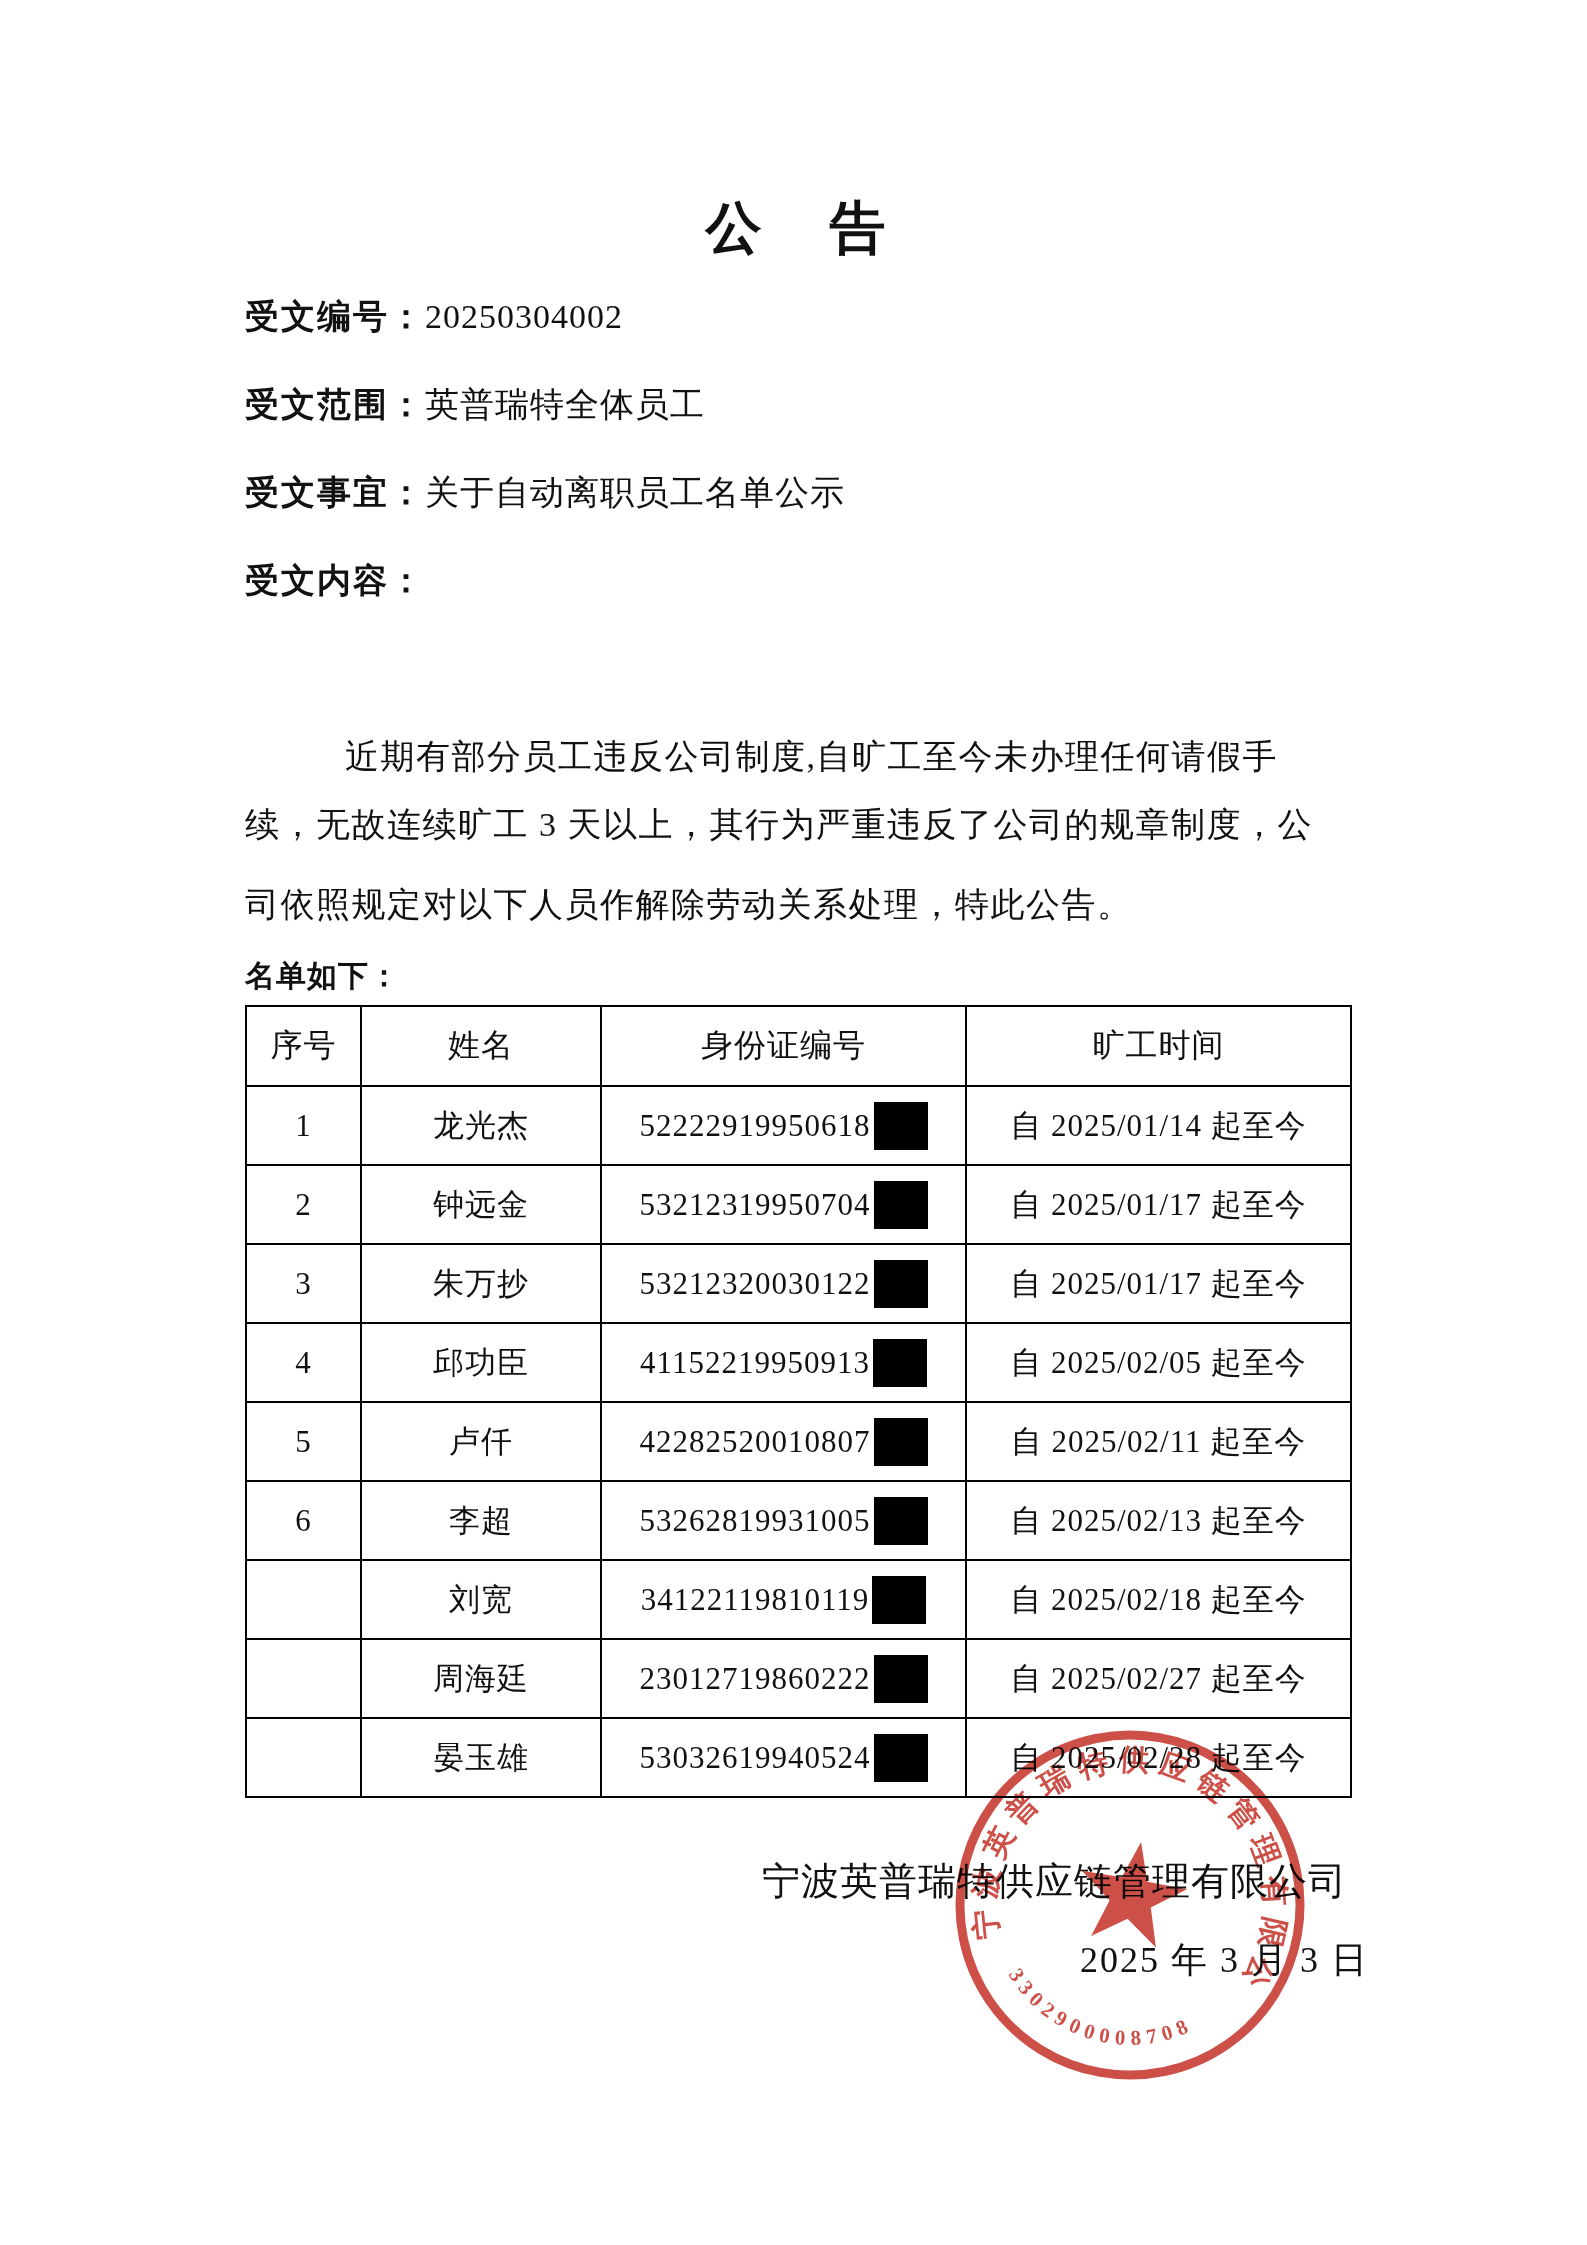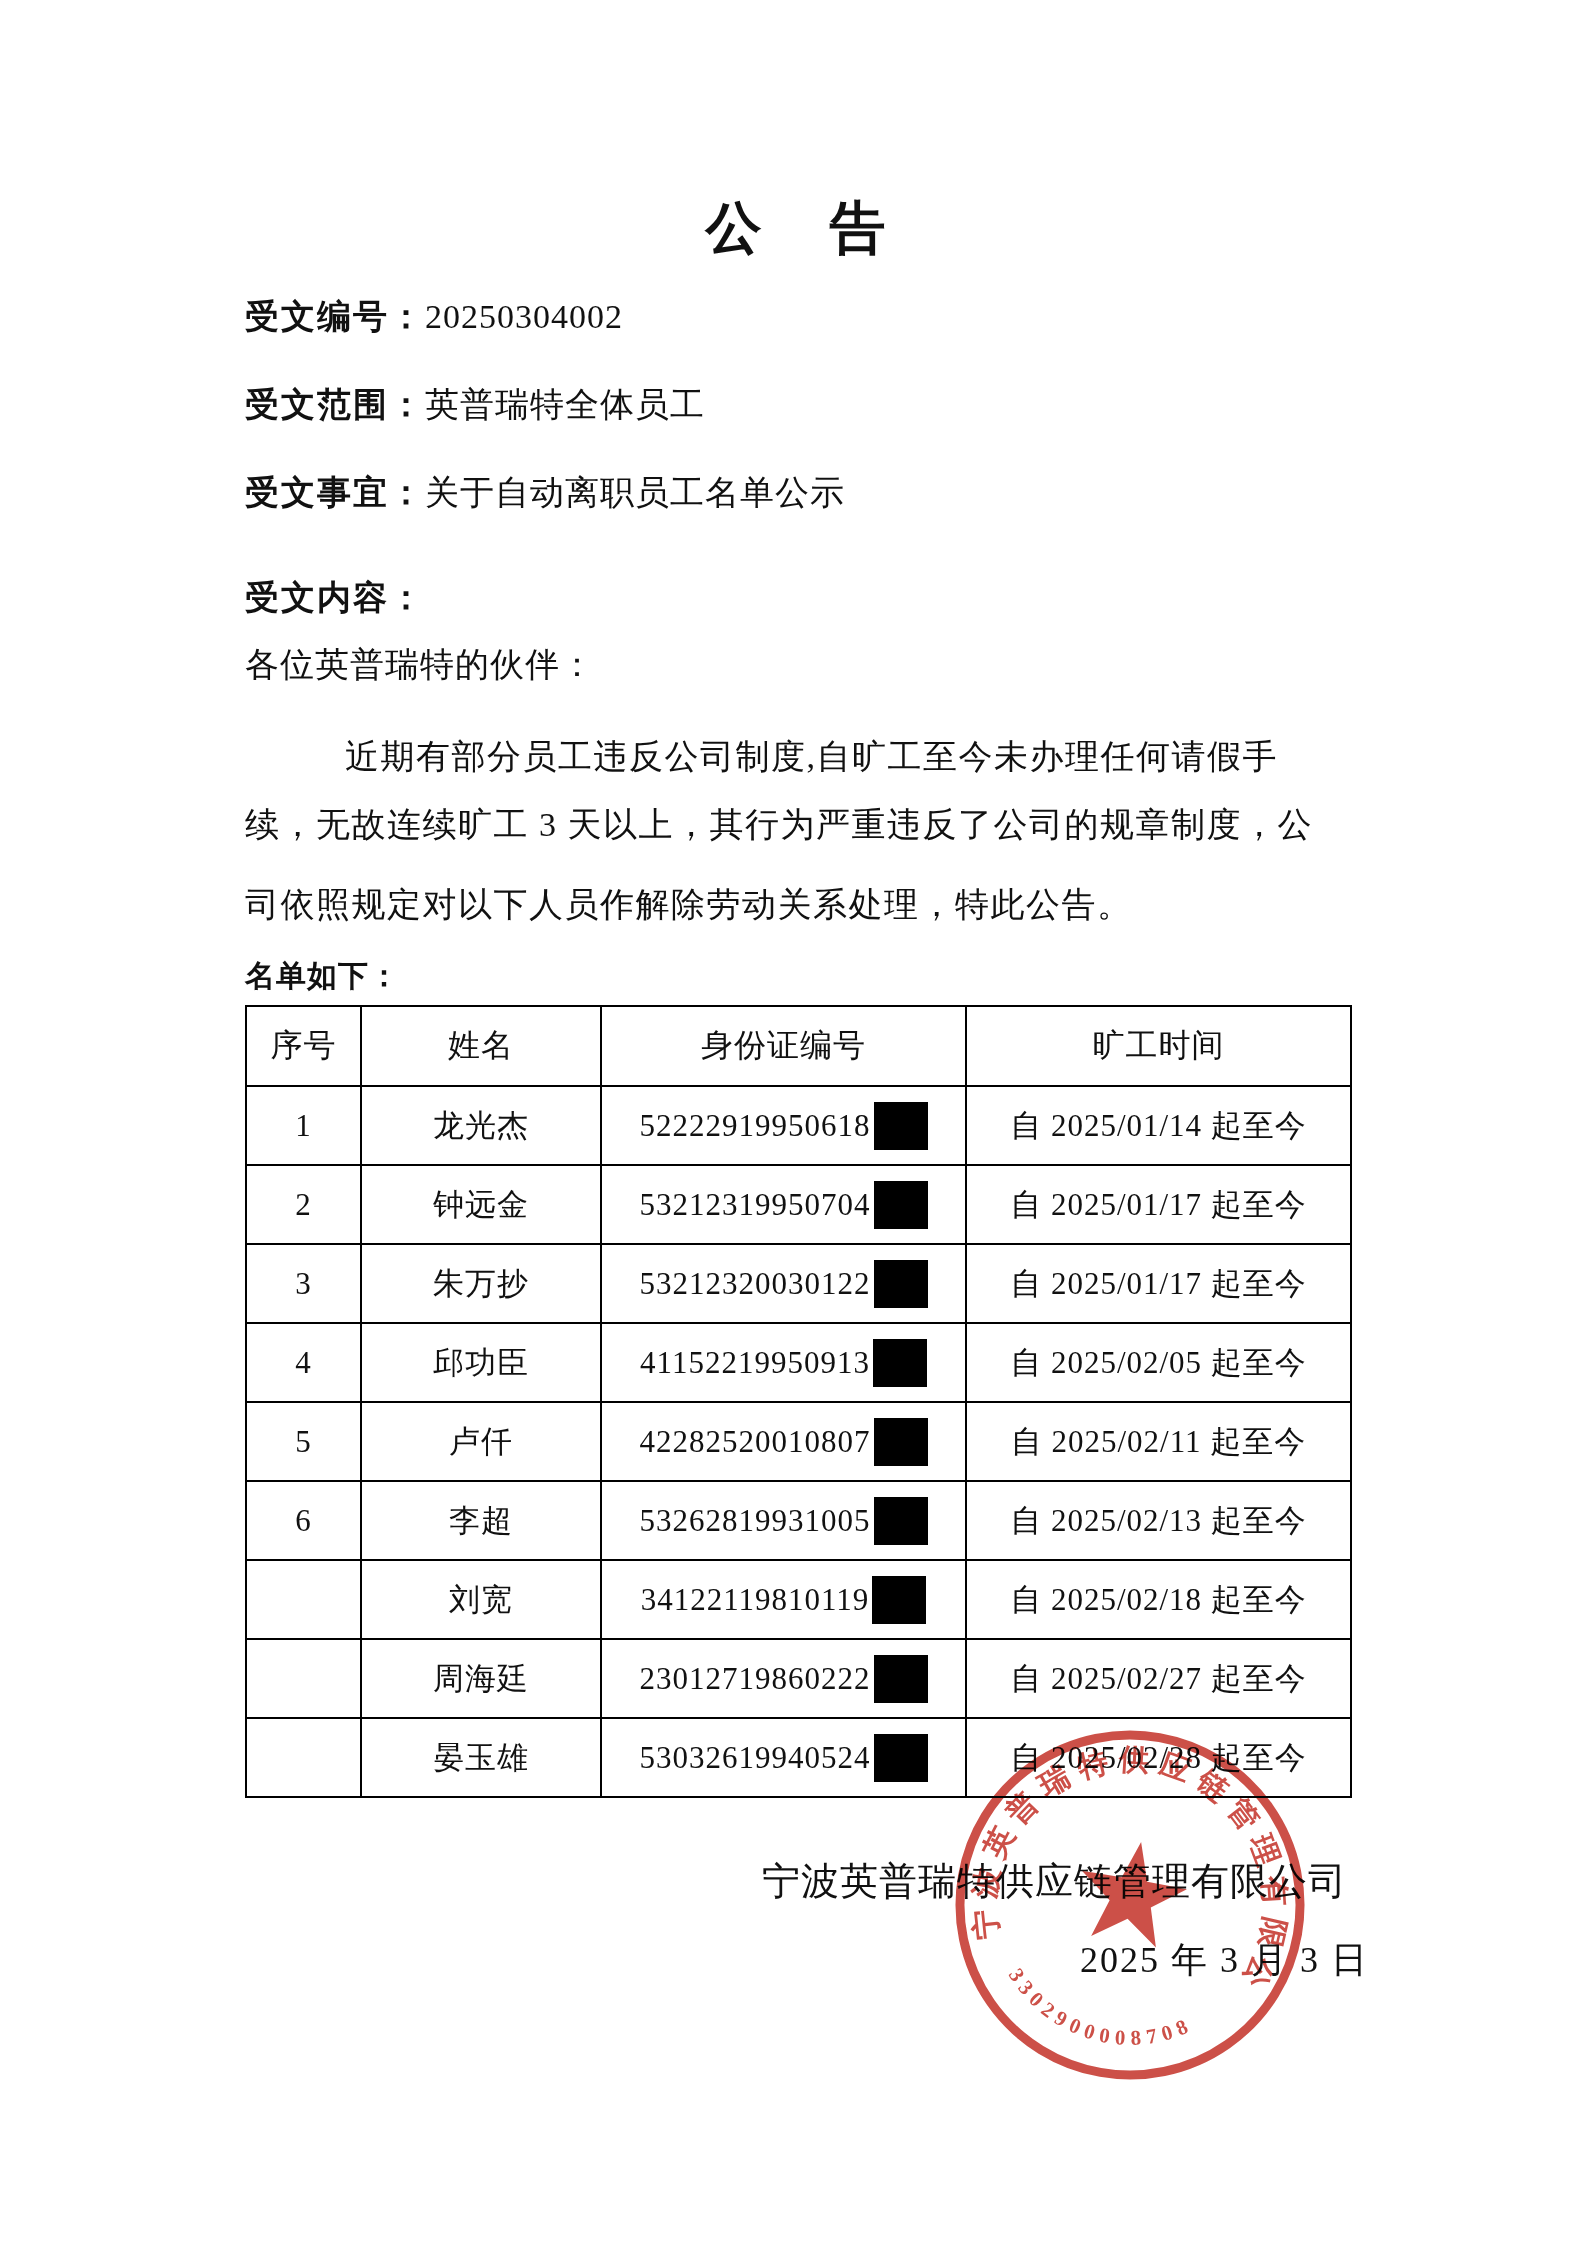--- a/index.html
+++ b/index.html
@@ -18,21 +18,21 @@
     letter-spacing:6px;
     margin:5px;
   }
   .meta-line{
     position:absolute;left:245px;
     font-size:34px;line-height:1.25;
     white-space:nowrap;
   }
   .meta-label{font-weight:700;letter-spacing:2px;}
   .meta-value{font-weight:400;letter-spacing:1px;}
-  .m0{top:296px;text-align:center;} .m1{top:384px;} .m2{top:472px;} .m3{top:577px;}
+  .m0{top:296px;text-align:center;} .m1{top:384px;} .m2{top:472px;} .m3{top:560px;}
   .salutation{
     position:absolute;left:245px;top:642px;
     font-size:34px;white-space:nowrap;letter-spacing:1px;
   }
   .para-line{
     position:absolute;font-size:34px;letter-spacing:1.5px;white-space:nowrap;
   }
   .p0{top:722px;left:345px;margin-top:12px;}
   .p1{top:802px;left:245px;}
   .p2{top:882px;left:245px;}
@@ -99,21 +99,20 @@
   <div class="meta-line m2">
     <span class="meta-label">受文事宜：</span><span class="meta-value">关于自动离职员工名单公示</span>
   </div>
   <div class="meta-line m1">
     <span class="meta-label">受文范围：</span><span class="meta-value">英普瑞特全体员工</span>
   </div>
   <div class="meta-line m3">
     <span class="meta-label">受文内容：</span><span class="meta-value"></span>
   </div>
 
-  <div class="salutation">各位英普瑞特的伙伴：</div>
 
   <div class="para-line p0">近期有部分员工违反公司制度,自旷工至今未办理任何请假手</div>
   <div class="para-line p1">续，无故连续旷工 3 天以上，其行为严重违反了公司的规章制度，公</div>
   <div class="para-line p2">司依照规定对以下人员作解除劳动关系处理，特此公告。</div>
 
   <div class="list-intro">名单如下：</div>
 
   <table class="roster">
     <colgroup>
       <col class="col-no">

